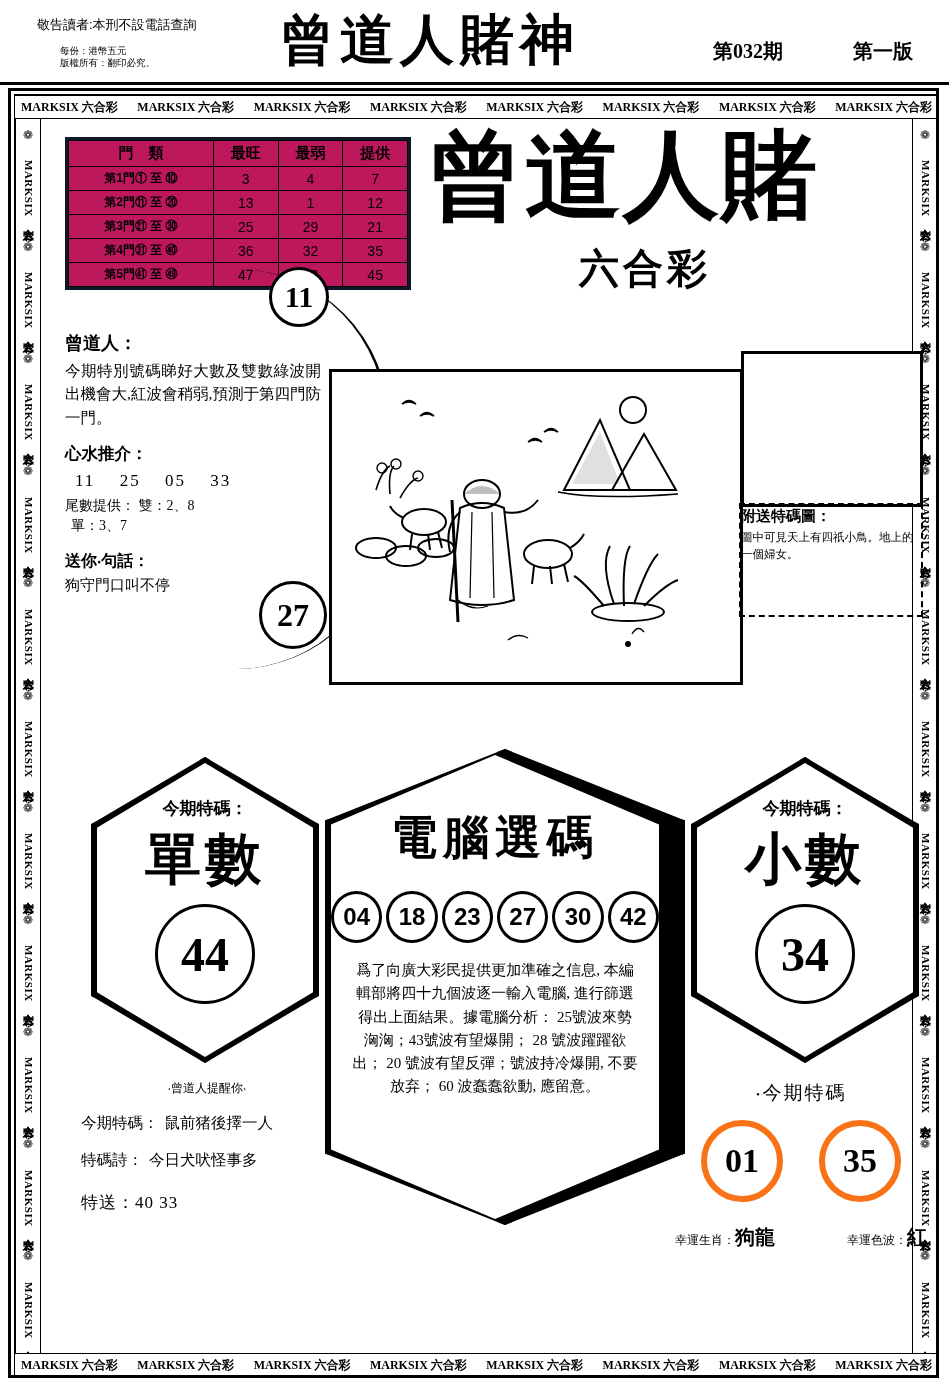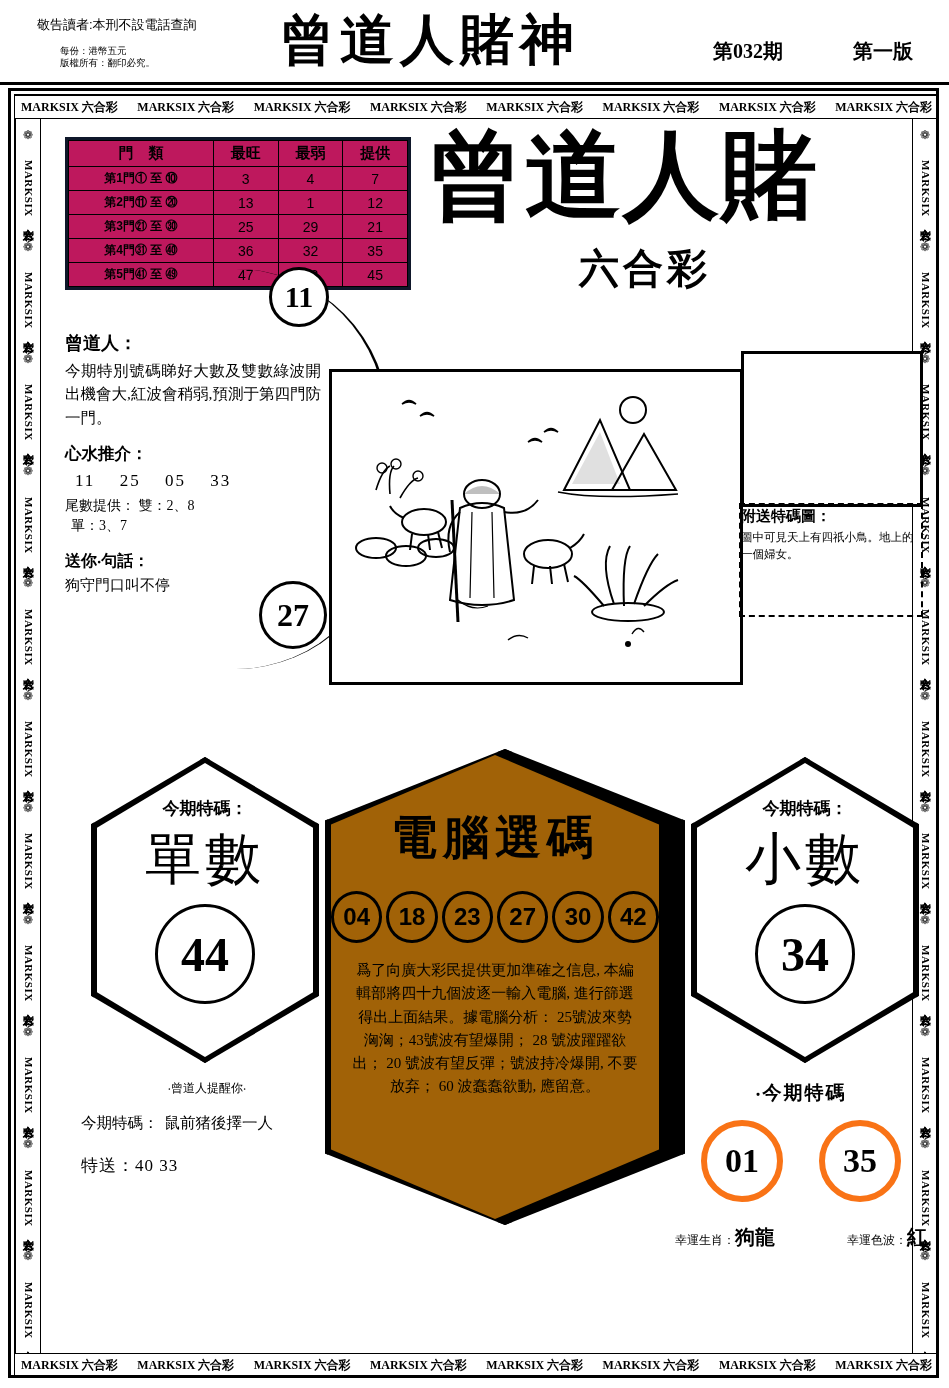--- a/index.html
+++ b/index.html
@@ -76,44 +76,44 @@
   .rnote{position:absolute;left:700px;top:232px;width:176px;height:150px;border:3px solid #000;background:#fff;}
   .rnote-lbl{position:absolute;left:700px;top:388px;width:176px;font-size:15px;font-weight:bold;}
   .rnote-txt{position:absolute;left:700px;top:410px;width:176px;font-size:11.5px;line-height:1.45;}
   .rdash{position:absolute;left:698px;top:384px;width:180px;height:110px;border:2px dashed #000;}
 
   
   .hex{position:absolute;border:3px solid #000;background:#fff;text-align:center;}
   .hexL{left:50px;top:638px;width:222px;height:300px;clip-path:polygon(50% 0,100% 22%,100% 78%,50% 100%,0 78%,0 22%);background:#000;}
   .hexL-in{position:absolute;left:3px;top:3px;width:216px;height:294px;background:#fff;clip-path:polygon(50% 0,100% 22%,100% 78%,50% 100%,0 78%,0 22%);}
   .hexC{left:284px;top:630px;width:354px;height:470px;background:#000;clip-path:polygon(50% 0,100% 15%,100% 85%,50% 100%,0 85%,0 15%);}
-  .hexC-in{position:absolute;left:3px;top:3px;width:328px;height:464px;background:#a16207;clip-path:polygon(50% 0,100% 15%,100% 85%,50% 100%,0 85%,0 15%);}
+  .hexC-in{position:absolute;left:3px;top:3px;width:328px;height:464px;background:#ffffff;clip-path:polygon(50% 0,100% 15%,100% 85%,50% 100%,0 85%,0 15%);}
   .hexR{left:650px;top:638px;width:222px;height:300px;background:#000;clip-path:polygon(50% 0,100% 22%,100% 78%,50% 100%,0 78%,0 22%);}
   .hexR-in{position:absolute;left:3px;top:3px;width:216px;height:294px;background:#fff;clip-path:polygon(50% 0,100% 22%,100% 78%,50% 100%,0 78%,0 22%);}
 
   .hx-lbl{font-size:17px;font-weight:bold;margin-top:34px;}
-  .hx-big{font-size:56px;font-weight:normal;font-family:"DejaVu Serif",serif;margin-top:2px;letter-spacing:4px;}
+  .hx-big{font-size:56px;font-weight:bold;font-family:"DejaVu Serif",serif;margin-top:2px;letter-spacing:4px;}
   .hx-circ{width:94px;height:94px;border:3px solid #000;border-radius:50%;margin:6px auto 0;display:flex;align-items:center;justify-content:center;font-size:48px;font-weight:bold;font-family:"Liberation Serif",serif;}
 
   .hxc-title{font-size:46px;font-weight:bold;letter-spacing:6px;margin-top:52px;font-family:"DejaVu Serif",serif;}
   .ballrow{display:flex;justify-content:center;gap:4px;margin-top:22px;}
   .ball{width:46px;height:46px;border:3px solid #000;border-radius:50%;display:flex;align-items:center;justify-content:center;font-size:24px;font-weight:bold;font-family:"Liberation Sans",sans-serif;}
   .hxc-txt{font-size:15px;line-height:1.55;margin:16px 20px 0;text-align:center;}
 
   
   .blk-bl{position:absolute;left:40px;top:960px;width:252px;}
   .bl-title{font-size:12px;font-weight:normal;text-align:center;}
   .bl-row{font-size:15.5px;margin-top:16px;font-family:Liberation Mono, monospace;}
   .bl-row .k{font-weight:normal;}
   .bl-row .v{margin-left:6px;}
   .bl-send{font-size:17px;margin-top:20px;letter-spacing:1px;}
 
   
   .blk-br{position:absolute;left:630px;top:960px;width:260px;text-align:center;}
-  .br-title{font-size:19px;font-weight:bold;letter-spacing:2px;}
+  .br-title{font-size:19px;font-weight:normal;letter-spacing:2px;}
   .br-balls{display:flex;justify-content:center;gap:36px;margin-top:14px;}
   .br-ball{width:70px;height:70px;border:6px solid #f97316;border-radius:50%;display:flex;align-items:center;justify-content:center;font-size:34px;font-weight:bold;font-family:"Liberation Serif",serif;}
   .br-foot{display:flex;justify-content:space-between;margin-top:22px;font-size:17px;padding:0 4px;}
   .br-foot .sm{font-size:12px;}
   .br-foot b{font-size:20px;}
 </style>
 </head>
 <body>
 
 <div class="page">
@@ -359,20 +359,23 @@
               </div>
             <div class="hxc-txt">爲了向廣大彩民提供更加準確之信息, 本編輯部將四十九個波逐一輸入電腦, 進行篩選得出上面結果。據電腦分析： 25號波來勢洶洶；43號波有望爆開； 28 號波躍躍欲出； 20 號波有望反彈；號波持冷爆開, 不要放弃； 60 波蠢蠢欲動, 應留意。</div>
           </div>
         </div>
 
         <div class="blk-bl">
           <div class="bl-title">‧曾道人提醒你‧</div>
           <div class="bl-row">
             <span class="k">今期特碼：</span><span class="v">鼠前猪後擇一人</span>
           </div>
+          <div class="bl-row">
+            <span class="k">特碼詩：</span><span class="v">今日犬吠怪事多</span>
+          </div>
           <div class="bl-send">特送：40 33</div>
         </div>
 
         <div class="blk-br">
           <div class="br-title">‧今期特碼</div>
           <div class="br-balls">
             <div class="br-ball">01</div>
             <div class="br-ball">35</div>
           </div>
           <div class="br-foot">

